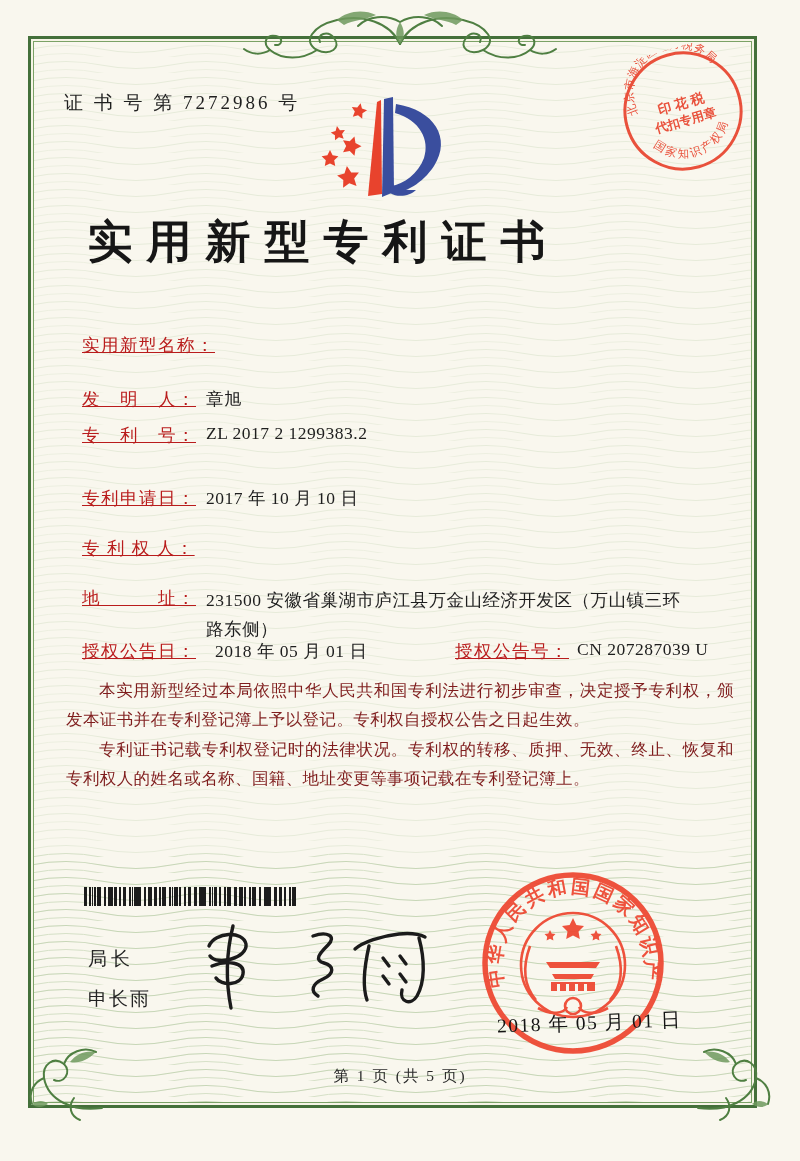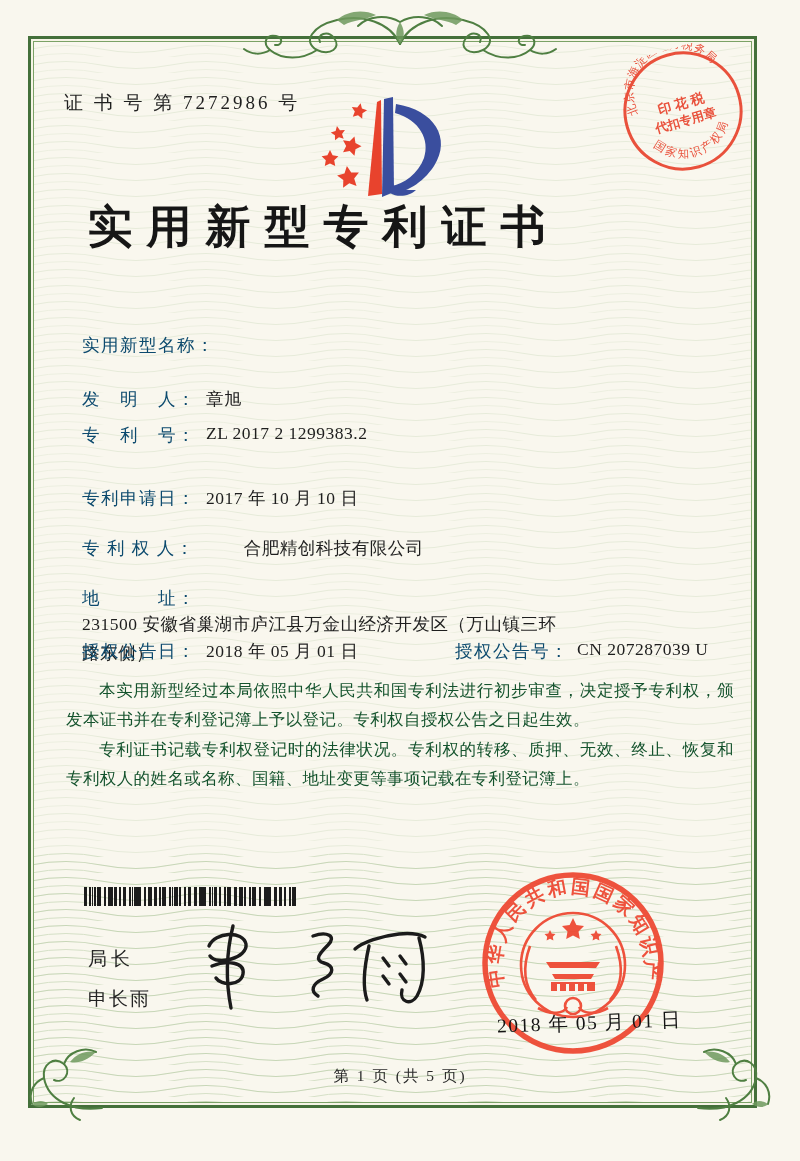--- a/index.html
+++ b/index.html
@@ -22,41 +22,41 @@
   .ornament { position:absolute; pointer-events:none; }
 
   
   .cert-no {
     position:absolute; left:64px; top:90px;
     font-size:19px; letter-spacing:3px; color:#1f1f1f;
   }
   .logo { position:absolute; left:318px; top:94px; }
   .tax-stamp { position:absolute; left:620px; top:48px; transform:rotate(-16deg); opacity:.92; }
   .title {
-    position:absolute; left:0; top:197px; width:647px;
+    position:absolute; left:0; top:212px; width:647px;
     text-align:center; font-size:45px; font-weight:700;
     letter-spacing:14px; color:#161616;
   }
 
   
   .fields { position:absolute; left:82px; top:330px; width:660px; font-size:17.5px; }
   .frow { position:absolute; left:0; display:flex; align-items:flex-start; }
-  .flabel { white-space:nowrap; letter-spacing:1.5px; margin-right:10px; color:#0c4a6e; }
+  .flabel { white-space:nowrap; letter-spacing:1.5px; margin-right:10px; color:#b91c1c;text-decoration:underline; }
   .fvalue { color:#1e1e1e; letter-spacing:.5px; }
   .frow.r1{top:3px;} .frow.r2{top:57px;} .frow.r3{top:93px;}
-  .frow.r4{top:156px;} .frow.r5{top:206px;gap:39px;} .frow.r6{top:256px;flex-direction:column;}
-  .frow.r7{top:309px; width:660px;}
+  .frow.r4{top:156px;} .frow.r5{top:206px;gap:39px;} .frow.r6{top:256px;}
+  .frow.r7{top:309px; width:660px;gap:9px;}
   .frow.r6 .fvalue { width:478px; line-height:1.65; }
   .pair2 { position:absolute; left:373px; top:0; display:flex; }
   .pair2 .flabel { margin-right:8px; }
 
   
   .paras {
     position:absolute; left:66px; top:676px; width:668px;
-    font-size:16.5px; line-height:1.78; text-align:justify; color:#14532d;
+    font-size:16.5px; line-height:1.78; text-align:justify; color:#7f1d1d;
   }
   .paras p { text-indent:2em; letter-spacing:.4px; }
 
   
   .barcode {
     position:absolute; left:84px; top:887px; width:213px; height:19px;
     background:
       repeating-linear-gradient(90deg,#1c1c1c 0 2px,transparent 2px 5px),
       repeating-linear-gradient(90deg,#1c1c1c 0 1px,transparent 1px 8px),
       repeating-linear-gradient(90deg,#1c1c1c 0 3px,transparent 3px 13px);
@@ -189,21 +189,20 @@
     <div class="frow r3">
       <span class="flabel">专　利　号：</span>
       <span class="fvalue">ZL 2017 2 1299383.2</span>
     </div>
     <div class="frow r4">
       <span class="flabel">专利申请日：</span>
       <span class="fvalue">2017 年 10 月 10 日</span>
     </div>
     <div class="frow r5">
       <span class="flabel">专 利 权 人：</span>
-      <span class="fvalue">合肥精创科技有限公司</span>
     </div>
     <div class="frow r6">
       <span class="flabel">地　　　址：</span>
       <span class="fvalue">231500 安徽省巢湖市庐江县万金山经济开发区（万山镇三环路东侧）</span>
     </div>
     <div class="frow r7">
       <span class="flabel">授权公告日：</span>
       <span class="fvalue">2018 年 05 月 01 日</span>
       <span class="pair2">
         <span class="flabel">授权公告号：</span>

